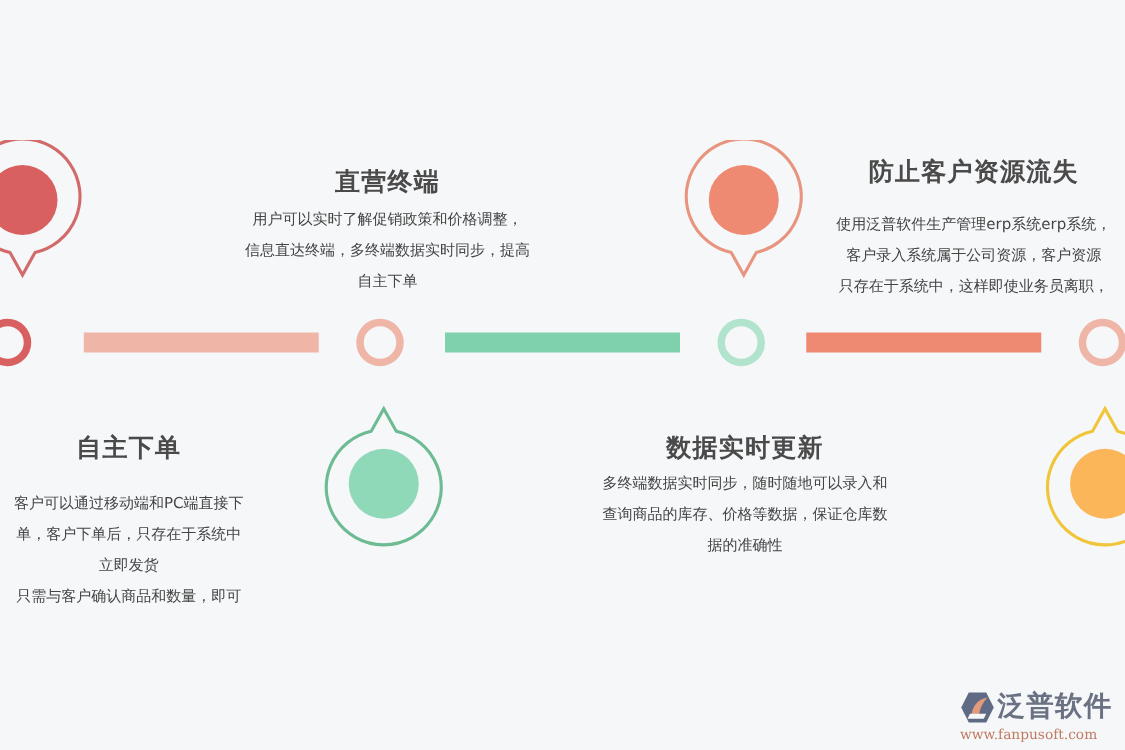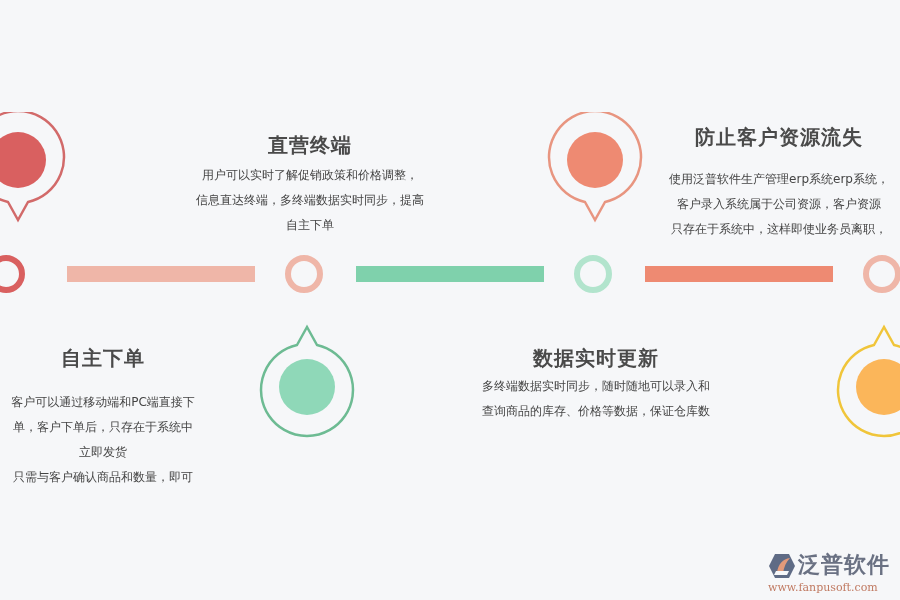--- a/index.html
+++ b/index.html
@@ -93,20 +93,21 @@
     <div>立即发货</div>
     <div>只需与客户确认商品和数量，即可</div>
   </div>
 </div>
 
 <div class="abs" style="left:460px; top:345px; width:272px;">
   <div class="title">数据实时更新</div>
   <div class="desc" style="margin-top:2px;">
     <div>多终端数据实时同步，随时随地可以录入和</div>
     <div>查询商品的库存、价格等数据，保证仓库数</div>
+    <div>据的准确性</div>
   </div>
 </div>
 
 <div class="logo">
   <svg style="position:absolute; left:0; top:0;" width="28" height="26" viewBox="0 0 28 26">
     <path d="M7 1 L21 1 L27 13 L21 25 L7 25 L1 13 Z" fill="#5f6b85"></path>
     <path d="M9 20 C10 11 15 6 22 5 C18 9 16 14 15 20 Z" fill="#e39a7a"></path>
     <path d="M6 22 L19 22 L21 18 L8 18 Z" fill="#f6f7f9"></path>
   </svg>
   <span class="logo-text">泛普软件</span>

